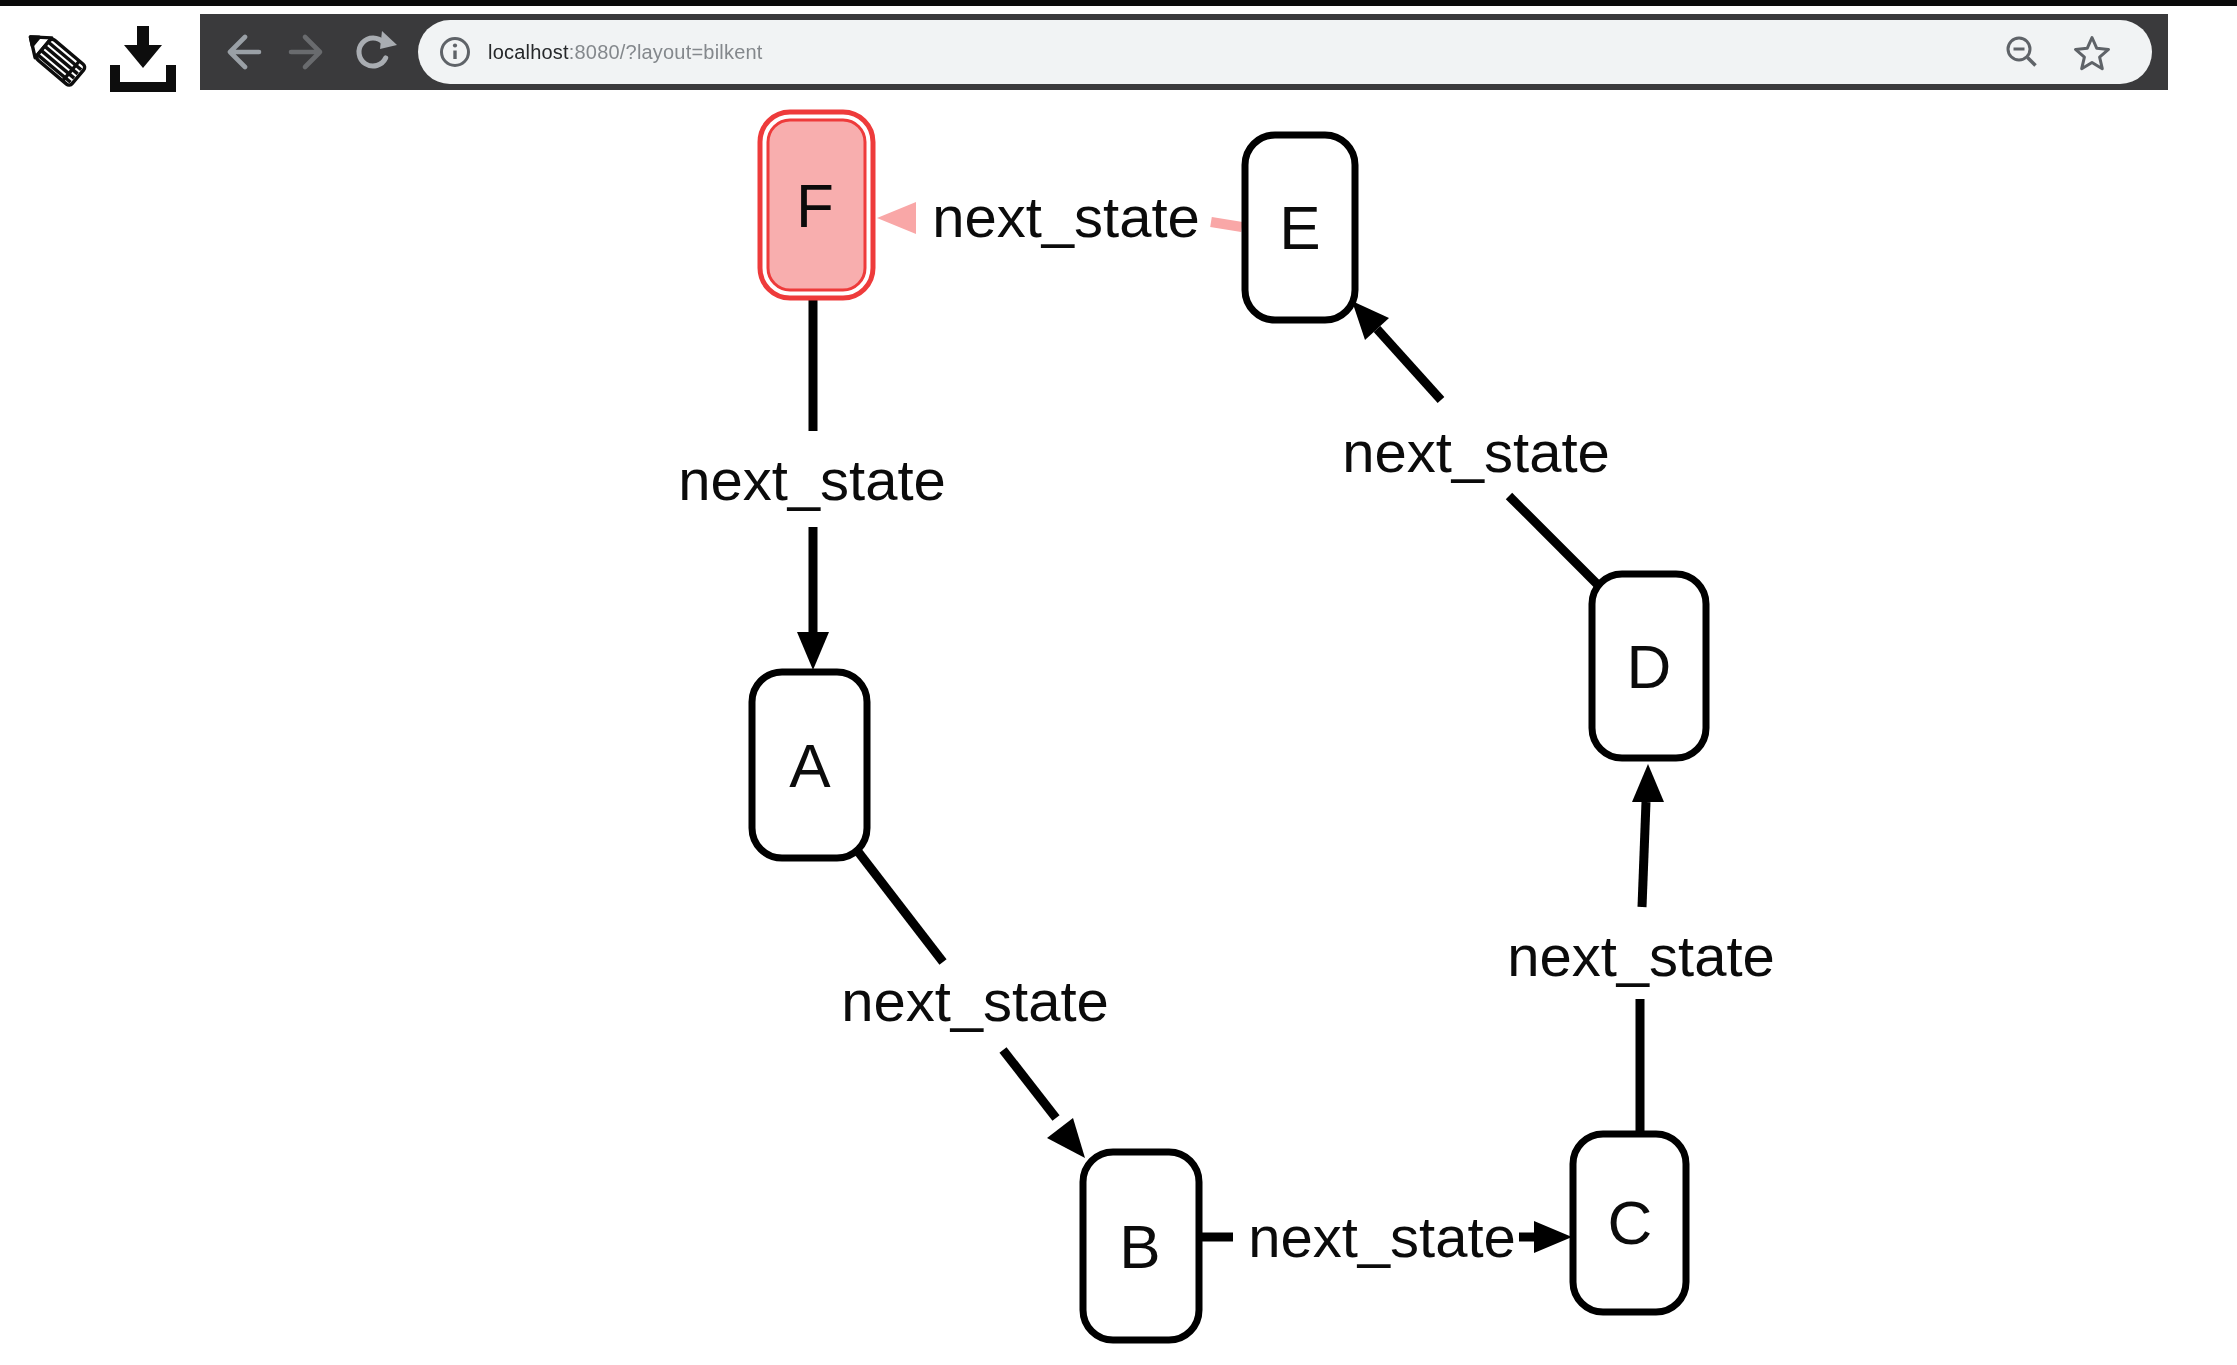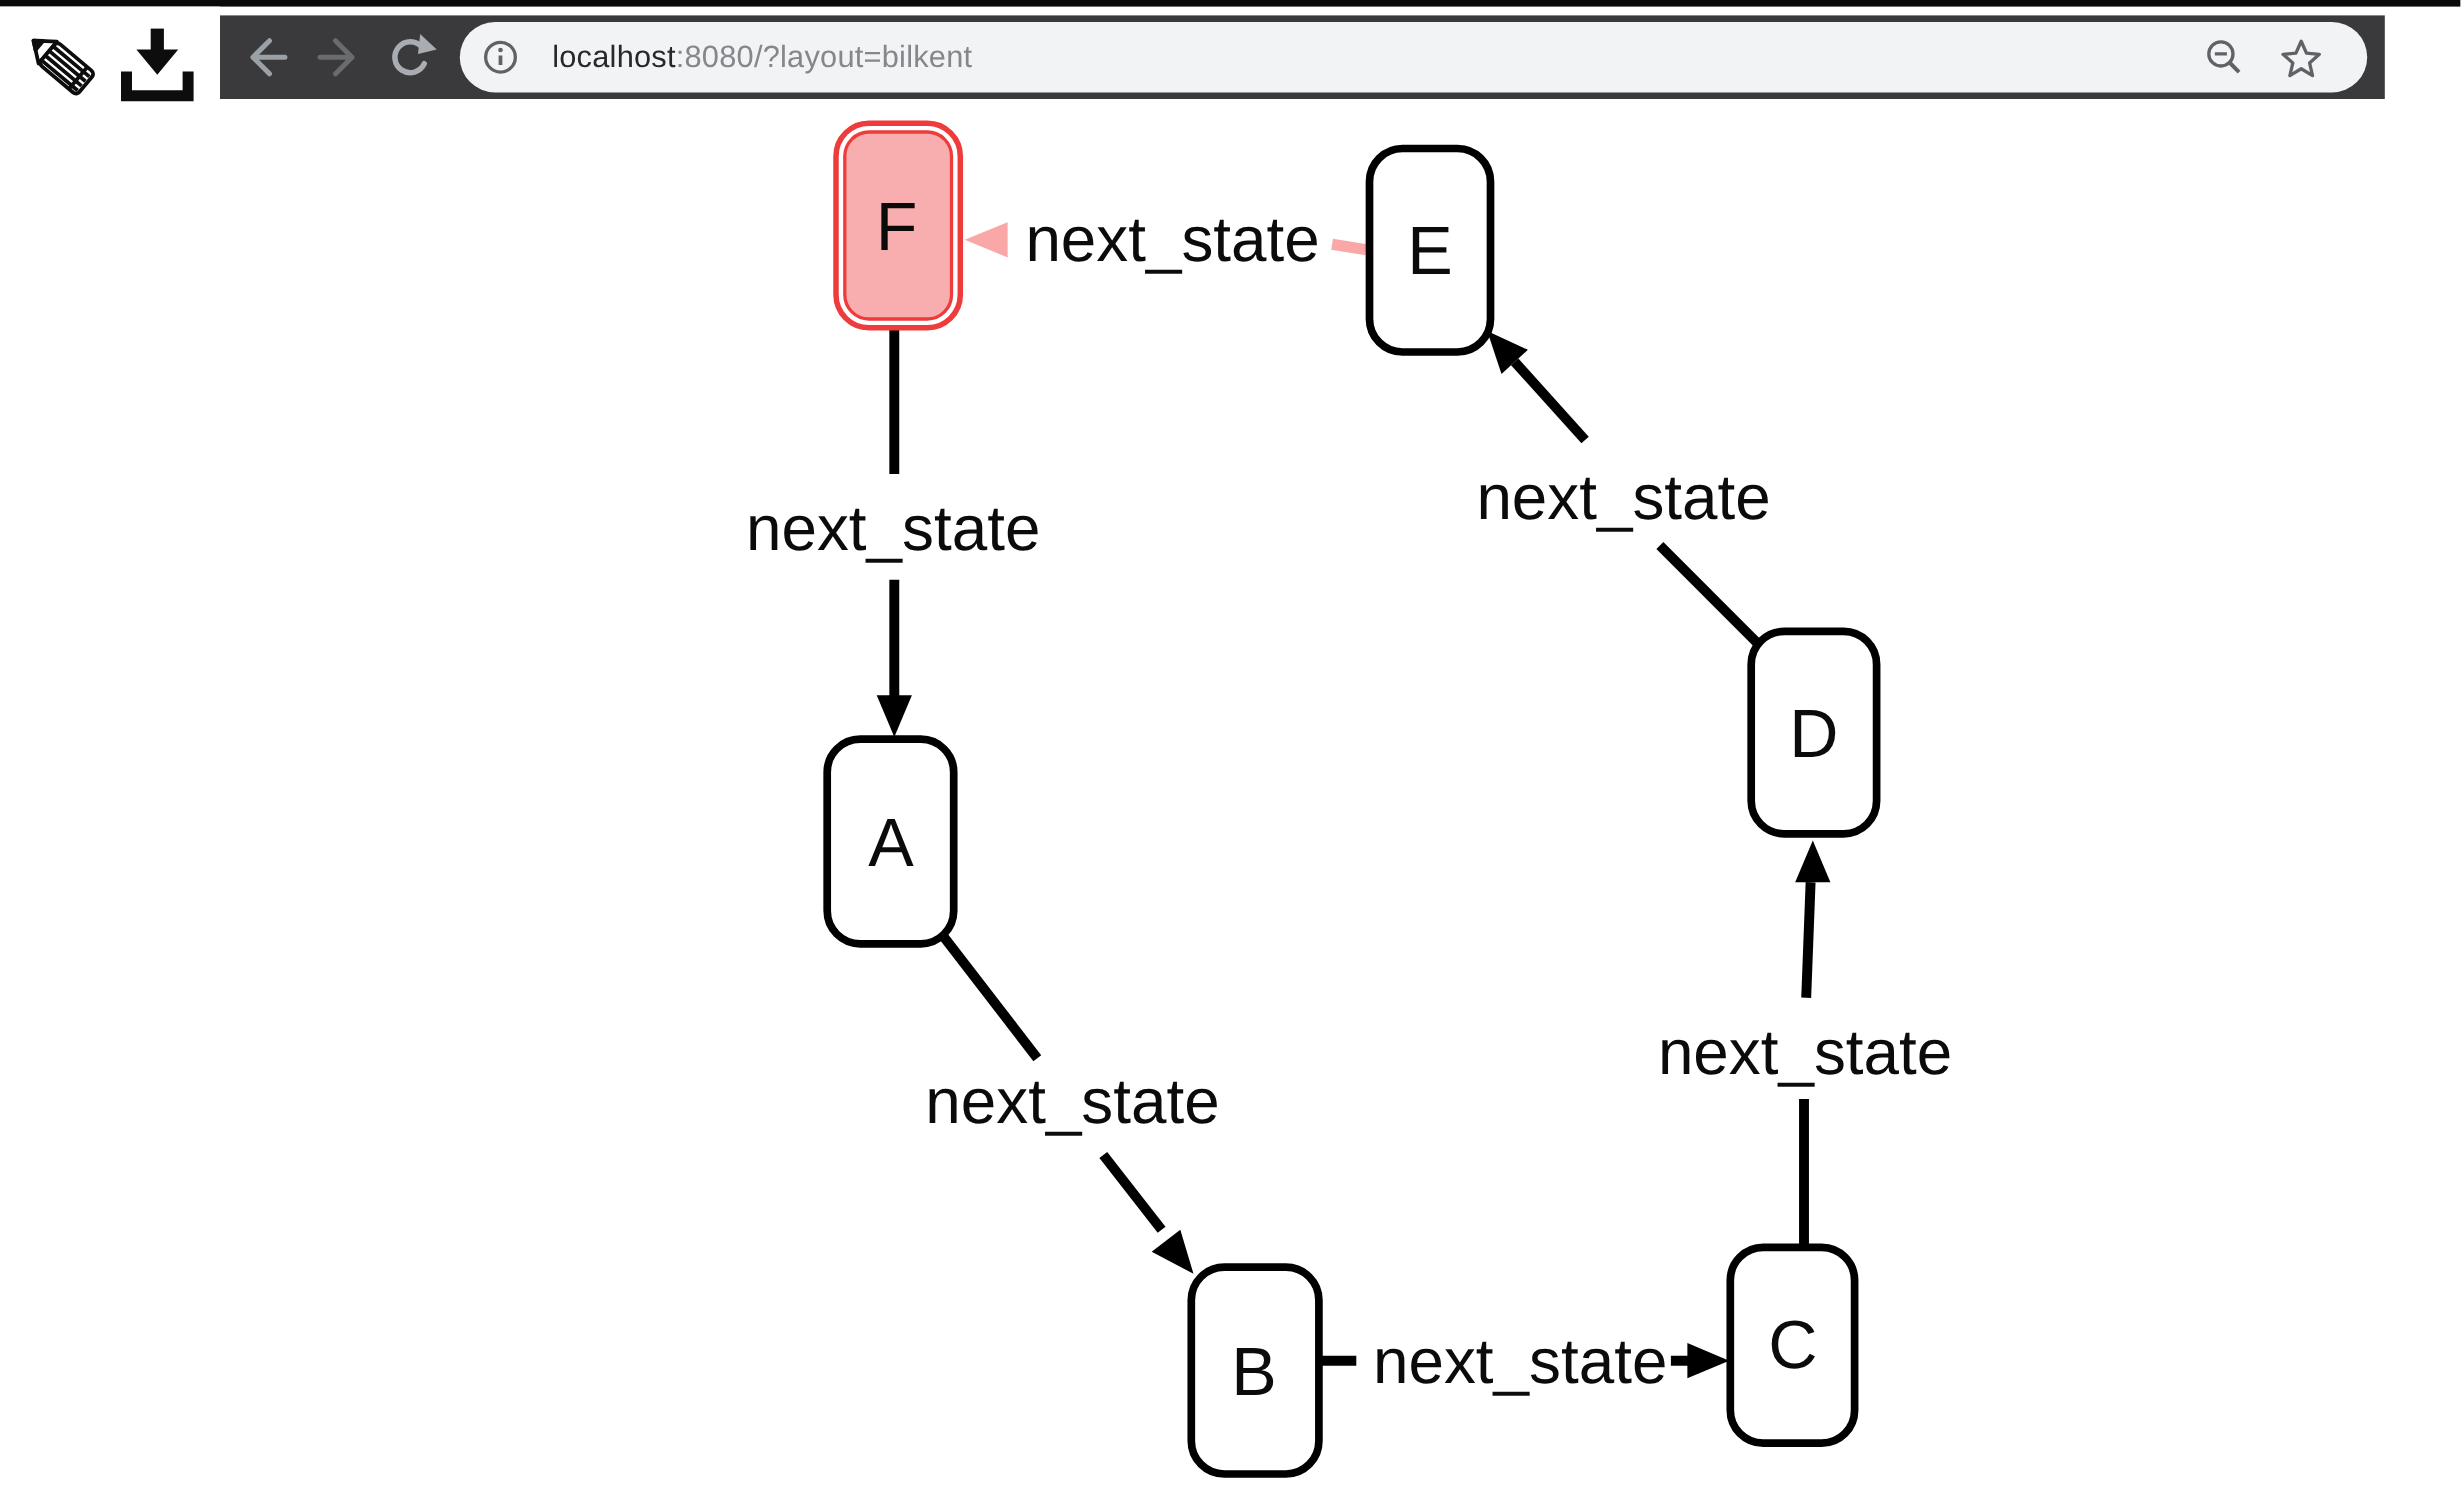--- a/index.html
+++ b/index.html
@@ -14,21 +14,21 @@
   #toolbar{
     position:absolute;left:200px;top:14px;width:1968px;height:76px;
     background:#3a3a3c;
   }
   .nav-btn{position:absolute;top:10px;width:56px;height:56px;border:none;background:transparent;padding:0;cursor:pointer;}
   #url-pill{
     position:absolute;left:218px;top:6px;width:1734px;height:64px;border-radius:32px;
     background:#f1f3f4;display:flex;align-items:center;
   }
   #url-pill .site-info{margin-left:18px;flex:0 0 auto;display:flex;align-items:center;}
-  #url-text{margin-left:28px;font-size:28px;letter-spacing:0.2px;white-space:nowrap;}
+  #url-text{margin-left:14px;font-size:20px;letter-spacing:0.2px;white-space:nowrap;}
   #url-text .host{color:#26282a;}
   #url-text .rest{color:#84888c;}
   .pill-right-icon{position:absolute;top:13px;}
   #zoom-out-btn{right:110px;}
   #bookmark-btn{right:40px;}
   
   #graph{position:absolute;left:0;top:0;width:2237px;height:1365px;}
   .node-label{font-family:"Liberation Sans",sans-serif;font-size:62px;fill:#0b0b0b;text-anchor:middle;}
   .edge-label{font-family:"Liberation Sans",sans-serif;font-size:58px;fill:#0b0b0b;text-anchor:middle;}
   .edge-line{stroke:#000000;stroke-width:9;fill:none;}

